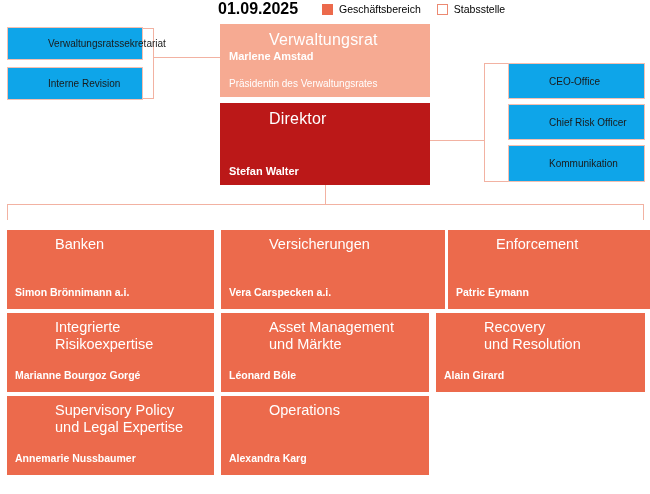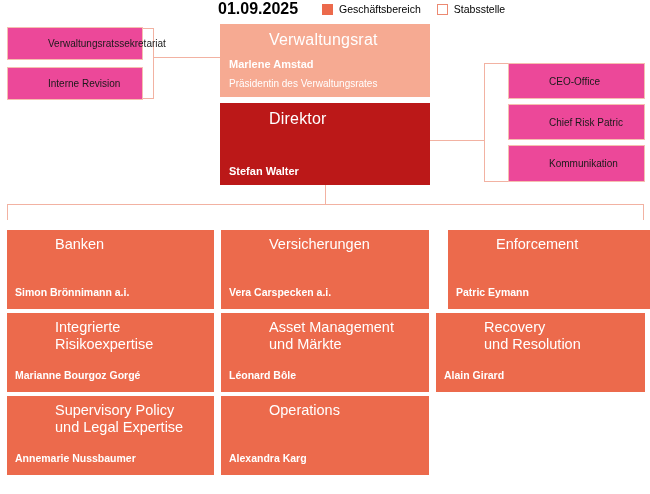--- a/index.html
+++ b/index.html
@@ -3,31 +3,31 @@
 <meta charset="utf-8">
 <style>
   * { margin:0; padding:0; box-sizing:border-box; }
   html,body { background:#ffffff; }
   .stage {
     position:relative; width:650px; height:494px; background:#fff;
     font-family:"Liberation Sans", sans-serif; overflow:hidden;
   }
   .box { position:absolute;padding-left:40px; }
   .staff {
-    background:#ec4899; border:1px solid var(--staff_border,#F5BFB0);
+    background:#0ea5e9; border:1px solid var(--staff_border,#F5BFB0);
     display:flex; align-items:center; 
     font-size:10px; color:#1A1A1A; white-space:nowrap;
   }
   .board   { background:var(--board,#F6AA92);    color:#fff; }
   .director{ background:var(--director,#BB1818); color:#fff; }
   .division{ background:var(--business,#EC6A4C); color:#fff; }
   .big-title { font-size:16px; font-weight:400; padding:7px 0 0 9px; letter-spacing:.2px; }
   .person { position:absolute; left:9px; bottom:8px; }
   .person .name { display:block; font-size:11px; font-weight:700; }
-  .person .role { display:block; font-size:10px; margin-top:8px; }
+  .person .role { display:block; font-size:10px; margin-top:16px; }
   .dtitle { padding:6px 8px 0 8px; font-size:14.5px; line-height:17px; font-weight:400; }
   .tline { display:block; }
   .dname { position:absolute; left:8px; bottom:11px; font-size:10.5px; font-weight:700; }
   .line { position:absolute; background:var(--line,#F2B2A2); }
   .header-row {
     position:absolute; left:218px; top:2px; height:14px;
     display:flex; align-items:center; font-size:10.5px; color:#000;
   }
   .hdr-date { font-weight:700; font-size:16px; margin-right:24px; }
   .legend-sq { width:11px; height:11px; margin-right:6px; flex:0 0 auto; }
@@ -82,35 +82,35 @@
     <div class="big-title">Direktor</div>
     <div class="person">
       <span class="name">Stefan Walter</span>
     </div>
   </div>
 
   <div class="box staff" style="left:508px;top:63px;width:137px;height:36px">
     <span>CEO-Office</span>
   </div>
   <div class="box staff" style="left:508px;top:104px;width:137px;height:36px">
-    <span>Chief Risk Patric</span>
+    <span>Chief Risk Officer</span>
   </div>
   <div class="box staff" style="left:508px;top:145px;width:137px;height:37px">
     <span>Kommunikation</span>
   </div>
 
   <div class="box division" style="left:7px;top:230px;width:207px;height:79px">
     <div class="dtitle">
       <span class="tline">Banken</span>
       <span class="tline"></span>
     </div>
     <div class="dname">Simon Brönnimann a.i.</div>
   </div>
 
-  <div class="box division" style="left:221px;top:230px;width:208px;height:79px">
+  <div class="box division" style="left:221px;top:230px;width:224px;height:79px">
     <div class="dtitle">
       <span class="tline">Versicherungen</span>
       <span class="tline"></span>
     </div>
     <div class="dname">Vera Carspecken a.i.</div>
   </div>
 
   <div class="box division" style="left:448px;top:230px;width:209px;height:79px">
     <div class="dtitle">
       <span class="tline">Enforcement</span>

